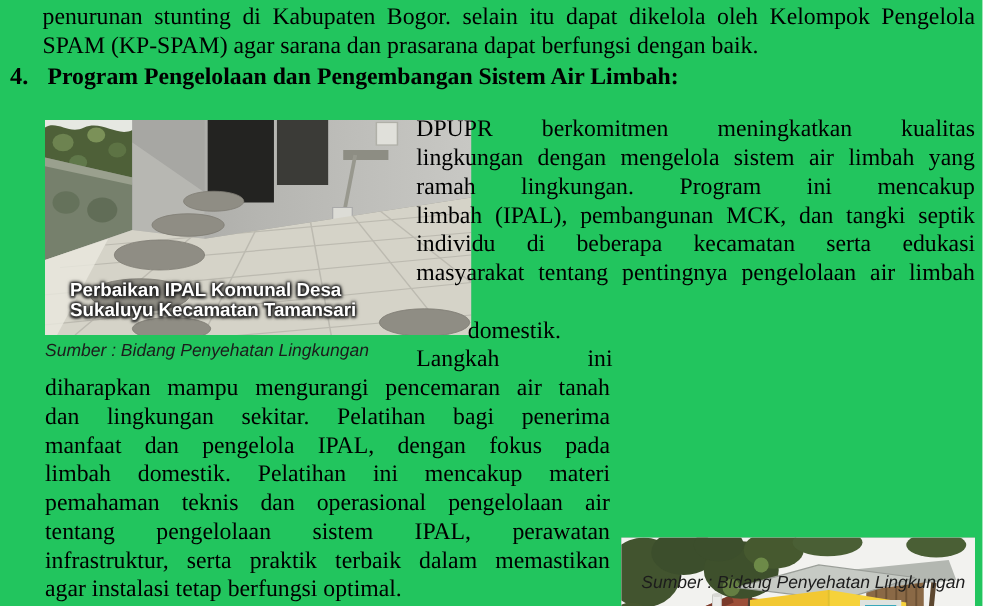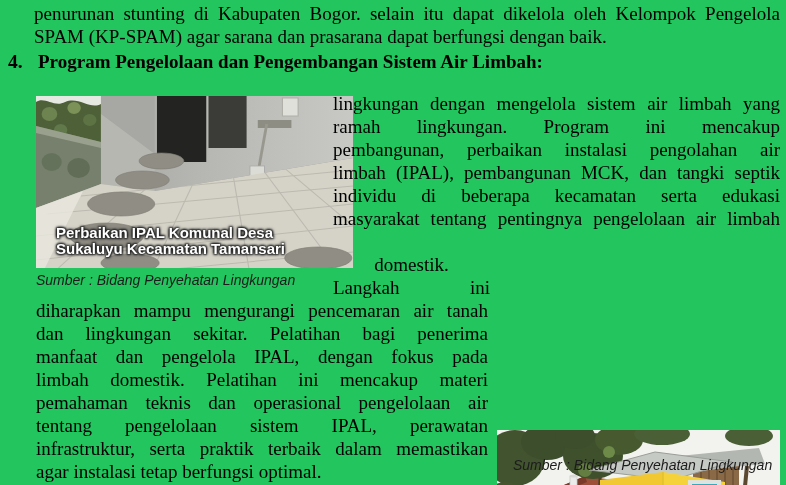--- a/index.html
+++ b/index.html
@@ -25,21 +25,21 @@
     white-space:nowrap;
   }
   .caption {
     position:absolute; font-family:"Liberation Sans", sans-serif;
     font-style:italic; font-size:14px; line-height:17px; color:#1c1c1c; white-space:nowrap;
   }
   
   #intro        { left:34px; top:2px;  width:746px; }
   #heading      { left:8px;  top:50px; width:772px; }
   #heading .heading-title { position:absolute; left:30px; top:0; }
-  #fig-left     { left:36px; top:96px;  width:317px; height:172px; }
+  #fig-left     { left:36px; top:96px;  width:341px; height:172px; }
   #cap-left     { left:36px; top:272px; }
   #col-right    { left:333px; top:92px; width:447px; }
   #narrow-1     { left:333px; top:253px; width:157px;font-family:Liberation Serif, serif; }
   #narrow-2     { left:333px; top:276px; width:157px; }
   #fig-right    { left:497px; top:258px; width:283px; height:196px; }
   #cap-right    { left:513px; top:457px; }
   #col-bottom   { left:36px; top:299px; width:452px; }
 </style>
 </head>
 <body>
@@ -130,23 +130,23 @@
       </g>
     </svg>
     <div class="overlay" style="left:20px; top:129px;">
       <div>Perbaikan IPAL Komunal Desa</div>
       <div>Sukaluyu Kecamatan Tamansari</div>
     </div>
   </figure>
   <div id="cap-left" class="caption">Sumber : Bidang Penyehatan Lingkungan</div>
 
   <div id="col-right" class="abs">
+    <div class="doc-line just">DPUPR berkomitmen meningkatkan kualitas</div>
     <div class="doc-line just">lingkungan dengan mengelola sistem air limbah yang</div>
     <div class="doc-line just">ramah lingkungan. Program ini mencakup</div>
-    <div class="doc-line just">pembangunan, perbaikan instalasi pengolahan air</div>
     <div class="doc-line just">limbah (IPAL), pembangunan MCK, dan tangki septik</div>
     <div class="doc-line just">individu di beberapa kecamatan serta edukasi</div>
     <div class="doc-line just">masyarakat tentang pentingnya pengelolaan air limbah</div>
   </div>
   <div id="narrow-1" class="abs doc-line ctr">domestik.</div>
   <div id="narrow-2" class="abs doc-line just">Langkah ini</div>
 
   <figure id="fig-right" class="abs photo">
     <svg viewBox="0 0 283 196" preserveAspectRatio="none">
       <rect width="283" height="196" fill="#f2f2ef"></rect>

